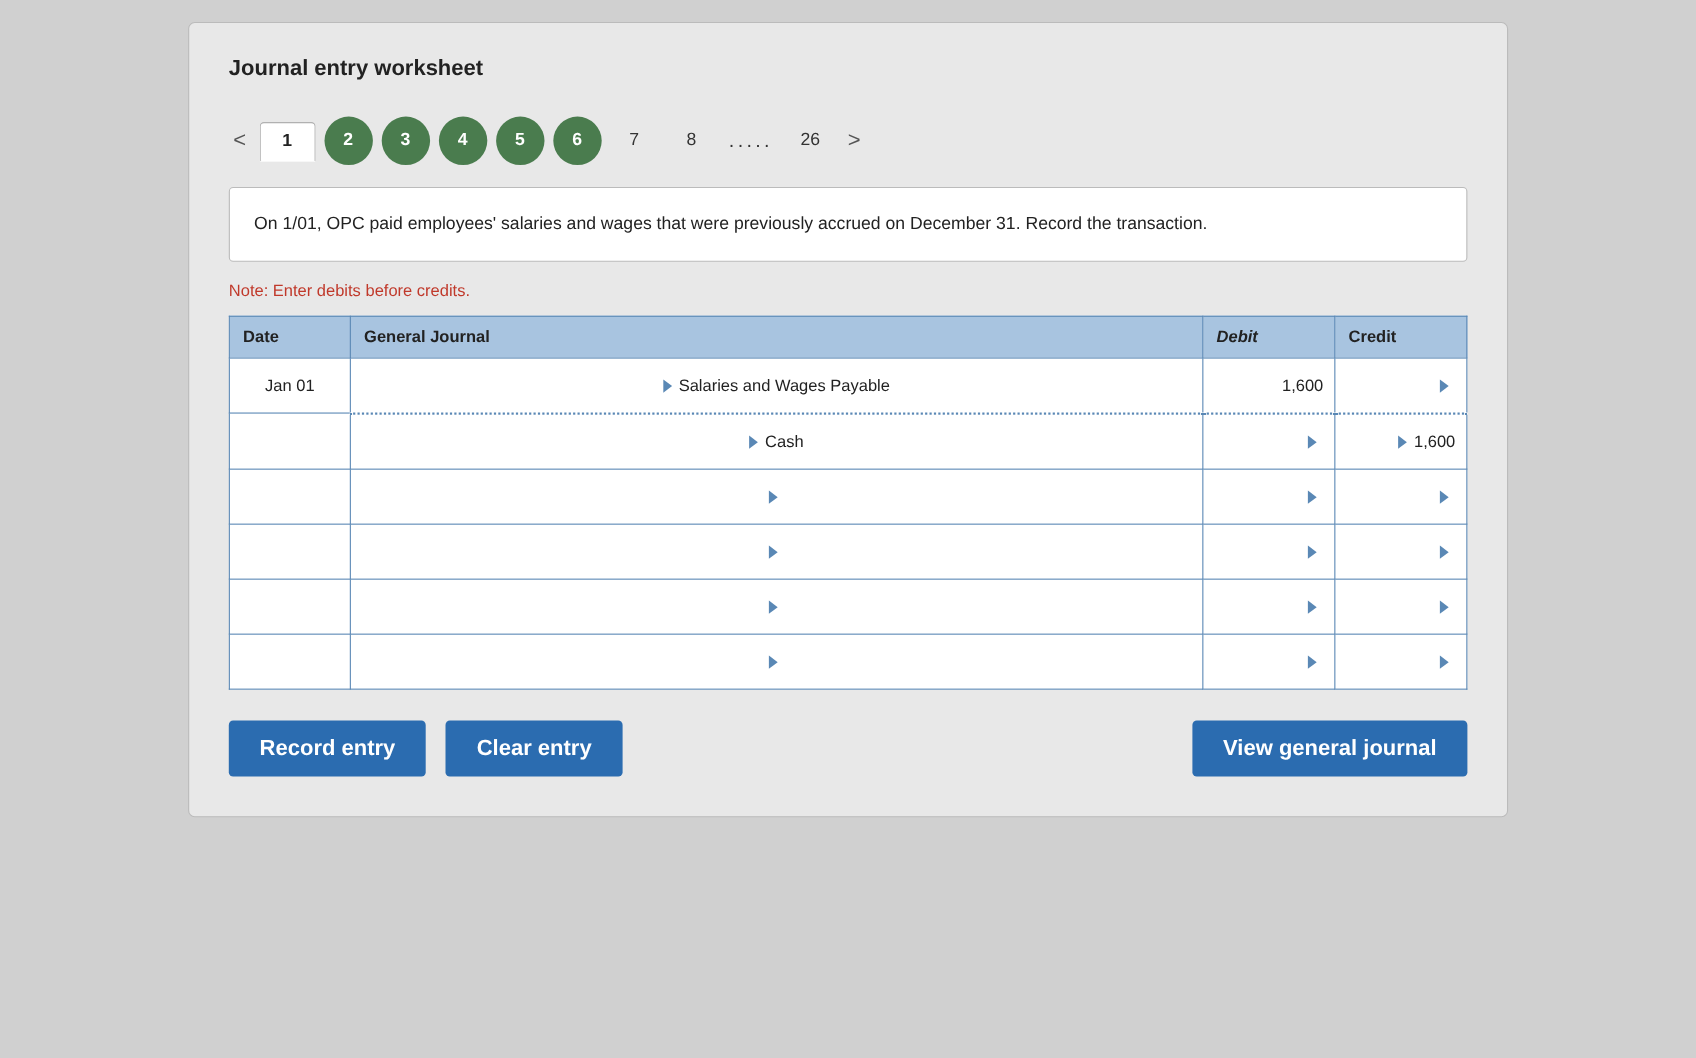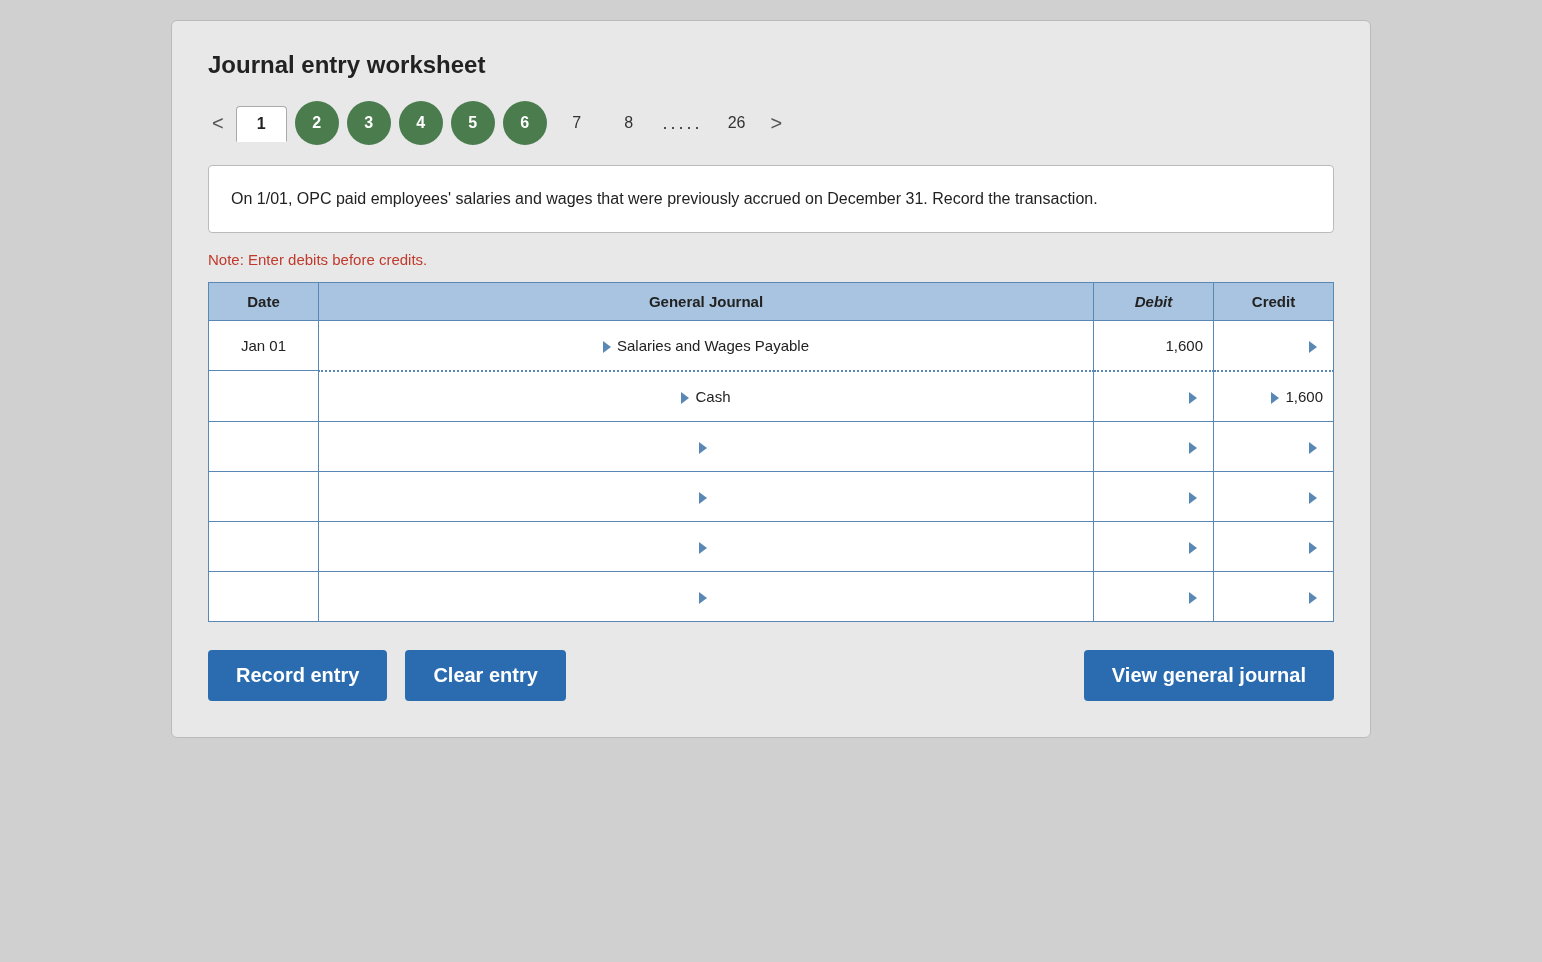--- a/index.html
+++ b/index.html
@@ -11,23 +11,23 @@
     }
     .outer {
       background: #e8e8e8;
       border: 1px solid #bbb;
       border-radius: 6px;
       margin: 20px auto;
       max-width: 1200px;
       padding: 30px 36px 36px 36px;
     }
     .page-title {
-      font-size: 24px;
-      font-weight: bold;
-      margin-bottom: 22px;
+      font-size: 20px;
+      font-weight: bold;
+      margin-bottom: 32px;
     }
     
     .tab-nav {
       display: flex;
       align-items: center;
       margin-bottom: 20px;
       gap: 8px;
     }
     .nav-arrow {
       font-size: 20px;
@@ -84,21 +84,21 @@
       border-collapse: collapse;
       border: 1px solid #5a88b5;
       margin-bottom: 28px;
       background: white;
     }
     .journal-table th {
       background: #a8c4e0;
       border: 1px solid #5a88b5;
       padding: 10px 12px;
       font-weight: bold;
-      text-align: center;
+      text-align: left;
       font-size: 15px;
     }
     .journal-table th.col-date { width: 110px; }
     .journal-table th.col-journal { }
     .journal-table th.col-debit { width: 120px; font-style: italic; }
     .journal-table th.col-credit { width: 120px; }
     .journal-table td {
       border: 1px solid #5a88b5;
       padding: 16px 10px;
       font-size: 15px;

